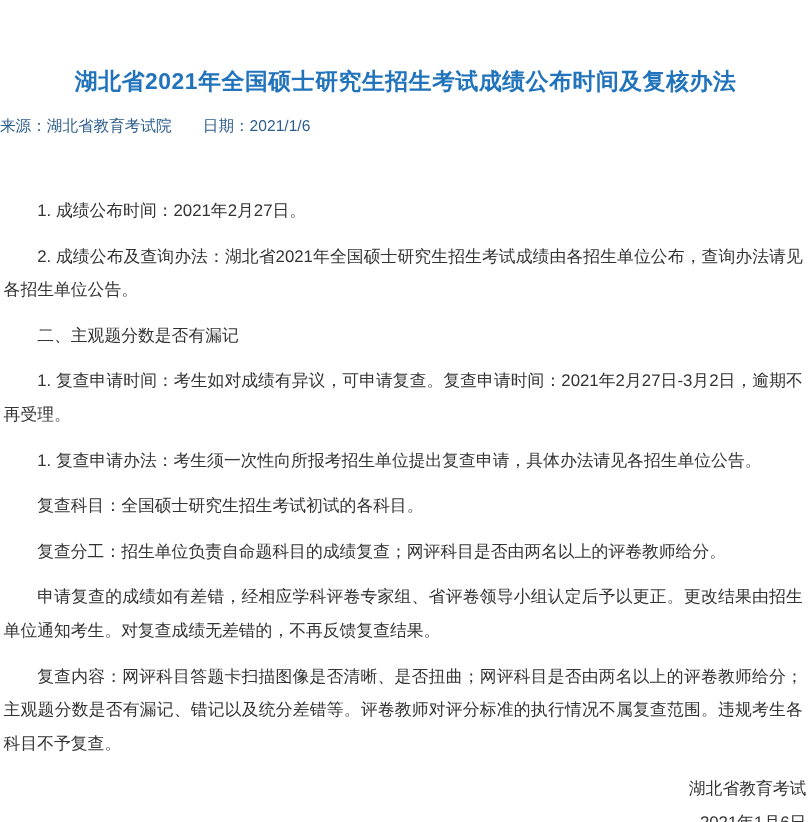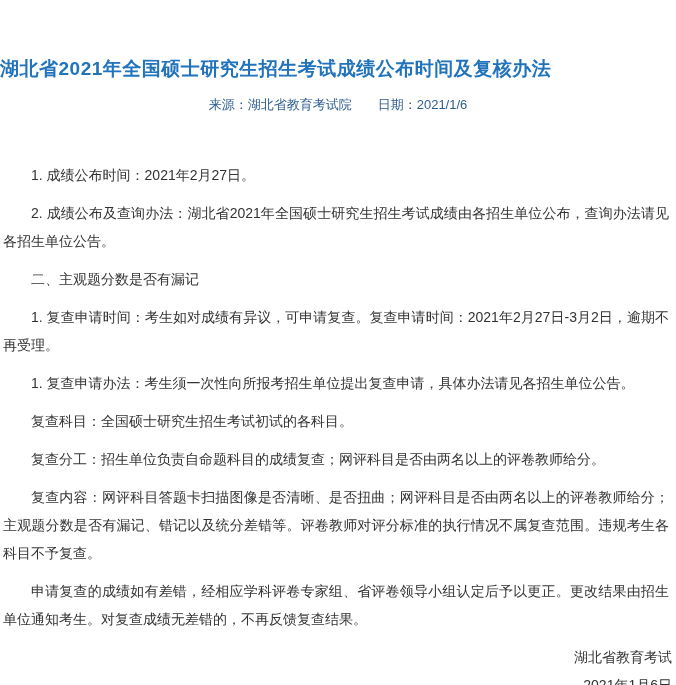--- a/index.html
+++ b/index.html
@@ -11,31 +11,31 @@
     font-family: "Liberation Sans", "DejaVu Sans", sans-serif;
     color: #333333;
     overflow: hidden;
   }
   .page {
     width: 676px;
     height: 685px;
     padding-top: 8px;
   }
   .article-title {
-    text-align: left;
+    text-align: center;
     font-size: 19px;
     line-height: 27px;
     font-weight: bold;
     color: #2173bb;
     letter-spacing: 0.5px;
     margin-top: 47px;
   }
   .article-meta {
     margin-top: 1px;
-    text-align: center;
+    text-align: left;
     font-size: 13px;
     line-height: 20px;
     color: #2e5e8e;
   }
   .article-meta .meta-sep {
     display: inline-block;
     width: 2em;
   }
   .article-body {
     margin-top: 46px;
@@ -80,23 +80,23 @@
       <p>二、主观题分数是否有漏记</p>
 
       <p>1. 复查申请时间：考生如对成绩有异议，可申请复查。复查申请时间：2021年2月27日-3月2日，逾期不再受理。</p>
 
       <p>1. 复查申请办法：考生须一次性向所报考招生单位提出复查申请，具体办法请见各招生单位公告。</p>
 
       <p>复查科目：全国硕士研究生招生考试初试的各科目。</p>
 
       <p>复查分工：招生单位负责自命题科目的成绩复查；网评科目是否由两名以上的评卷教师给分。</p>
 
+      <p>申请复查的成绩如有差错，经相应学科评卷专家组、省评卷领导小组认定后予以更正。更改结果由招生单位通知考生。对复查成绩无差错的，不再反馈复查结果。</p>
+
       <p>复查内容：网评科目答题卡扫描图像是否清晰、是否扭曲；网评科目是否由两名以上的评卷教师给分；主观题分数是否有漏记、错记以及统分差错等。评卷教师对评分标准的执行情况不属复查范围。违规考生各科目不予复查。</p>
-
-      <p>申请复查的成绩如有差错，经相应学科评卷专家组、省评卷领导小组认定后予以更正。更改结果由招生单位通知考生。对复查成绩无差错的，不再反馈复查结果。</p>
     </div>
 
   <div class="article-footer">
     <div>湖北省教育考试</div>
     <div>2021年1月6日</div>
   </div>
 
 </div>
 
 </body></html>

